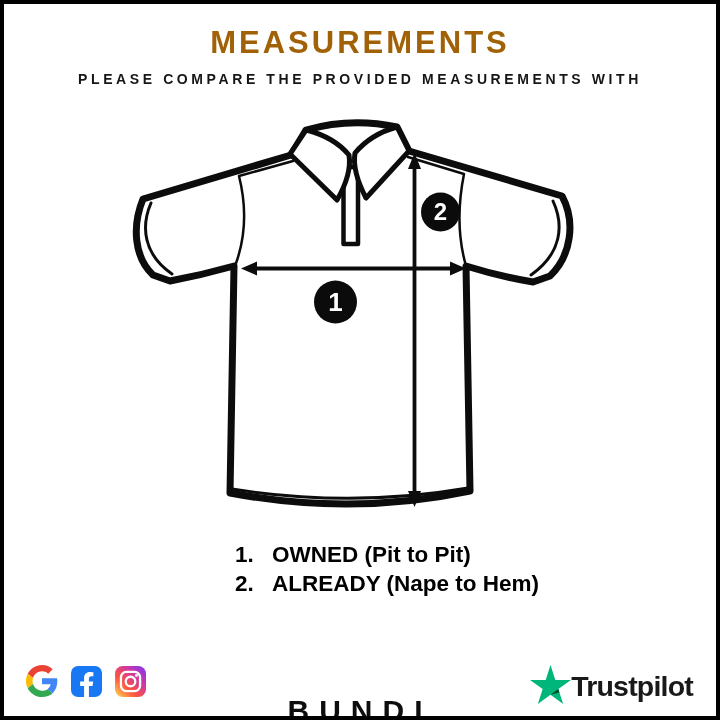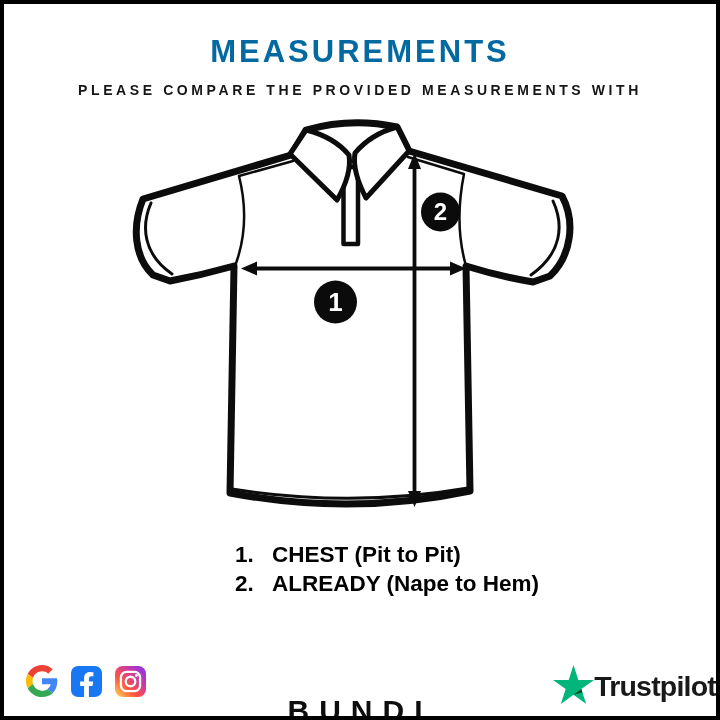--- a/index.html
+++ b/index.html
@@ -9,40 +9,40 @@
     box-sizing:border-box;
     background:#ffffff;
     border:4px solid #000;
     overflow:hidden;
     font-family:"Liberation Sans", sans-serif;
     margin:0 auto;
   }
   
   .header{position:absolute;top:21px;left:0;width:100%;text-align:center;color:#0d0d0d;}
   .header h1{
-    margin:9px;font-size:31px;font-weight:800;letter-spacing:3px;
-    color:#0369a1;
+    margin:0;font-size:31px;font-weight:800;letter-spacing:3px;
+    color:#a16207;
   }
   .subtitle{
     margin:7px 0 0 0;font-size:14px;font-weight:700;
     letter-spacing:3.6px;line-height:22px;color:#161616;
   }
   
   #diagram{position:absolute;top:0;left:0;}
   
   .legend{position:absolute;top:537px;left:231px;color:#000;}
   .legend .row{display:flex;font-size:22.5px;font-weight:700;line-height:28.5px;}
   .legend .num{width:37px;}
   
   .social{position:absolute;left:22px;top:661px;display:flex;align-items:center;gap:13px;}
   .social svg{display:block;}
   .brand{position:absolute;left:0;top:646px;width:100%;text-align:center;color:#0d0d0d;margin-top:44px;}
   .brand .name{font-size:30px;font-weight:800;letter-spacing:10px;margin-left:10px;}
   .brand .tagline{font-size:11px;font-weight:700;letter-spacing:3.6px;margin-top:4px;margin-left:4px;}
-  .trustpilot{position:absolute;right:0;top:661px;display:flex;align-items:center;}
+  .trustpilot{position:absolute;right:23px;top:661px;display:flex;align-items:center;}
   .trustpilot .tp-label{font-size:28.5px;font-weight:600;letter-spacing:-0.8px;color:#191919;}
 </style>
 </head>
 <body>
 
 <div id="frame">
 
   <div class="header">
     <h1>MEASUREMENTS</h1>
     <div class="subtitle">
@@ -106,21 +106,21 @@
     </g>
     <g>
       <circle cx="436.5" cy="208" r="19.5" fill="#0b0b0b"></circle>
       <text x="436.5" y="216" text-anchor="middle" font-size="24" font-weight="bold" fill="#ffffff" font-family="Liberation Sans, sans-serif">2</text>
     </g>
   </svg>
 
   <div class="legend">
     <div class="row">
       <span class="num">1.</span>
-      <span>CHEST (Pit to Pit)</span>
+      <span>OWNED (Pit to Pit)</span>
     </div>
     <div class="row">
       <span class="num">2.</span>
       <span>ALREADY (Nape to Hem)</span>
     </div>
   </div>
 
   <div class="social">
     <span>
       <svg width="32" height="32" viewBox="0 0 48 48">

